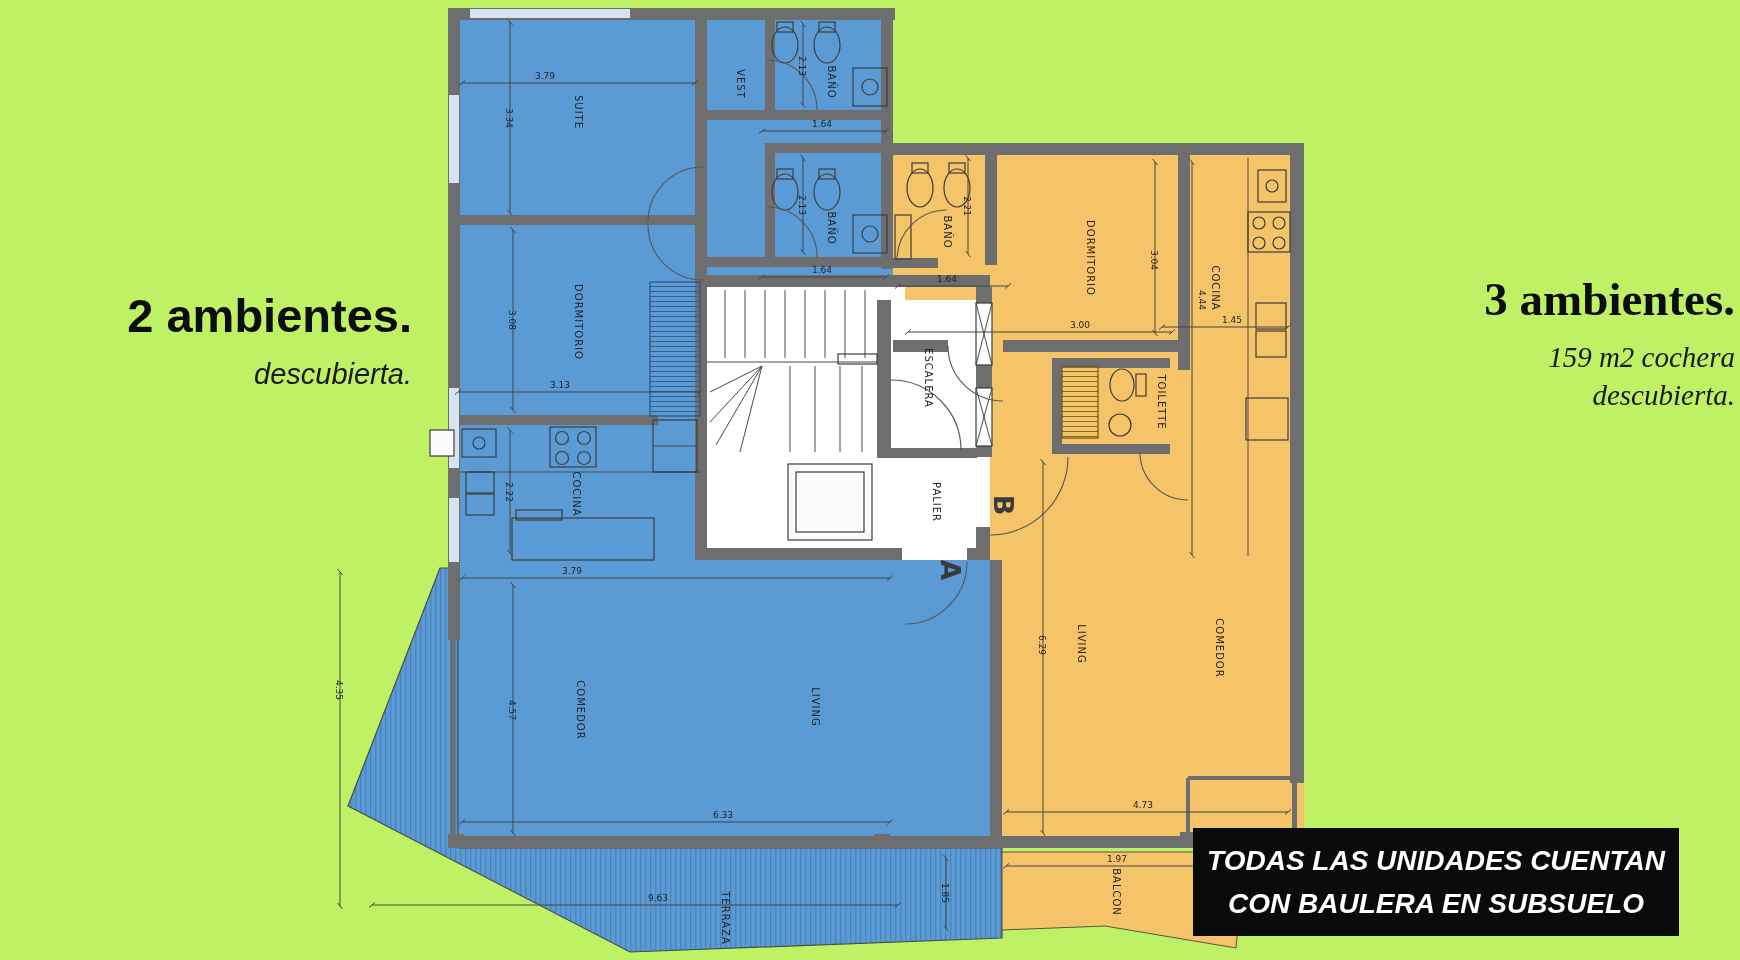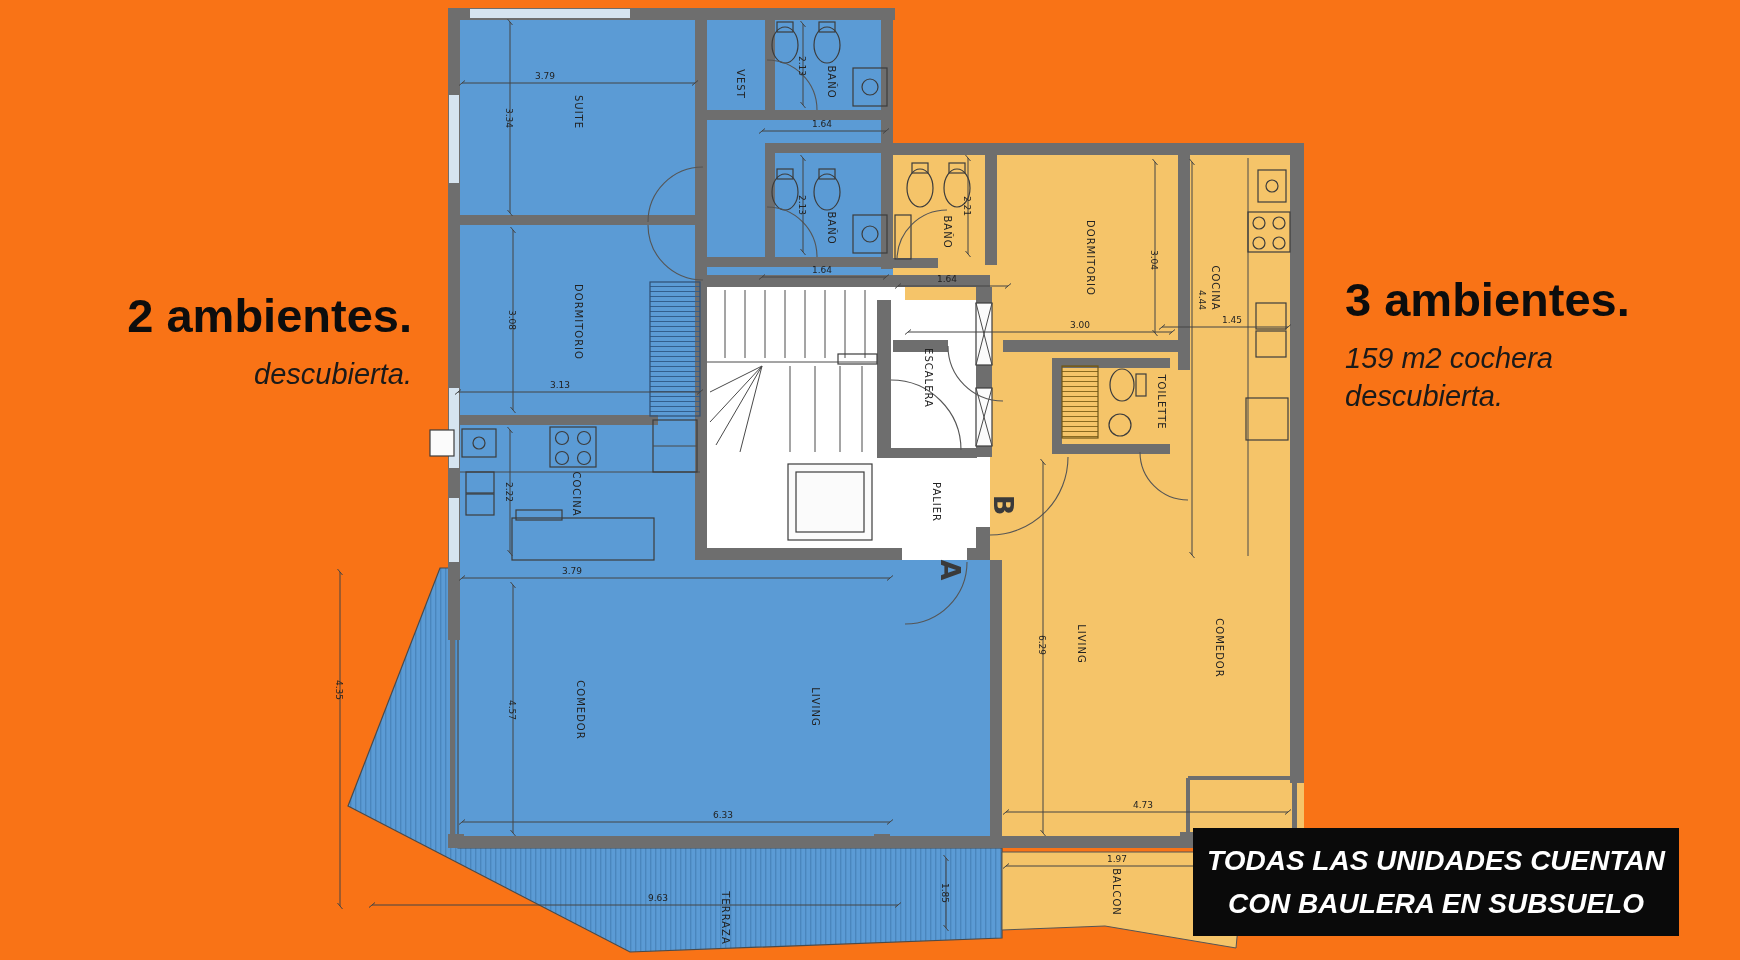--- a/index.html
+++ b/index.html
@@ -1,20 +1,20 @@
 <!DOCTYPE html>
 <html><head>
 <meta charset="utf-8">
 <style>
   html,body{margin:0;padding:0;background:#ffffff;}
-  .stage{position:relative;width:1740px;height:960px;background:#f97316;overflow:hidden;
+  .stage{position:relative;width:1740px;height:960px;background:#bef264;overflow:hidden;
          font-family:"Liberation Sans",sans-serif;}
   .panel{position:absolute;color:#111;}
   .panel-left{left:40px;top:288px;width:372px;text-align:right;}
-  .panel-right{left:1345px;top:272px;width:390px;text-align:left;}
+  .panel-right{left:1345px;top:272px;width:390px;text-align:right;font-family:Liberation Serif, serif;}
   .panel-title{font-size:47px;font-weight:800;letter-spacing:0px;color:#0d0d0d;}
   .panel-sub{font-size:29px;font-style:italic;line-height:1.32;margin-top:12px;color:#1a1a1a;}
   .banner{position:absolute;left:1193px;top:828px;width:486px;height:108px;background:#0a0a0a;
           display:flex;flex-direction:column;justify-content:center;align-items:center;}
   .banner div{color:#ffffff;font-size:28px;font-weight:700;font-style:italic;line-height:1.55;
               white-space:nowrap;}
   svg{position:absolute;left:0;top:0;}
   .wall{fill:#6e6e6e;}
   .win{fill:#d6e4f0;}
   .dim-line{stroke:#444;stroke-width:1;marker-start:url(#tick);marker-end:url(#tick);}

